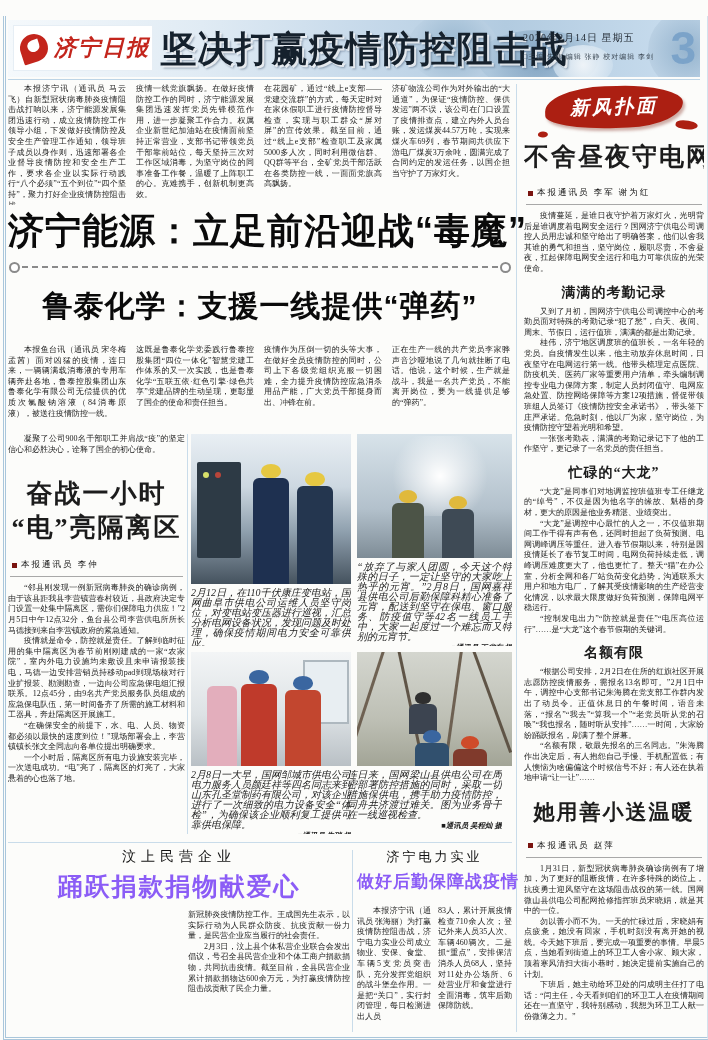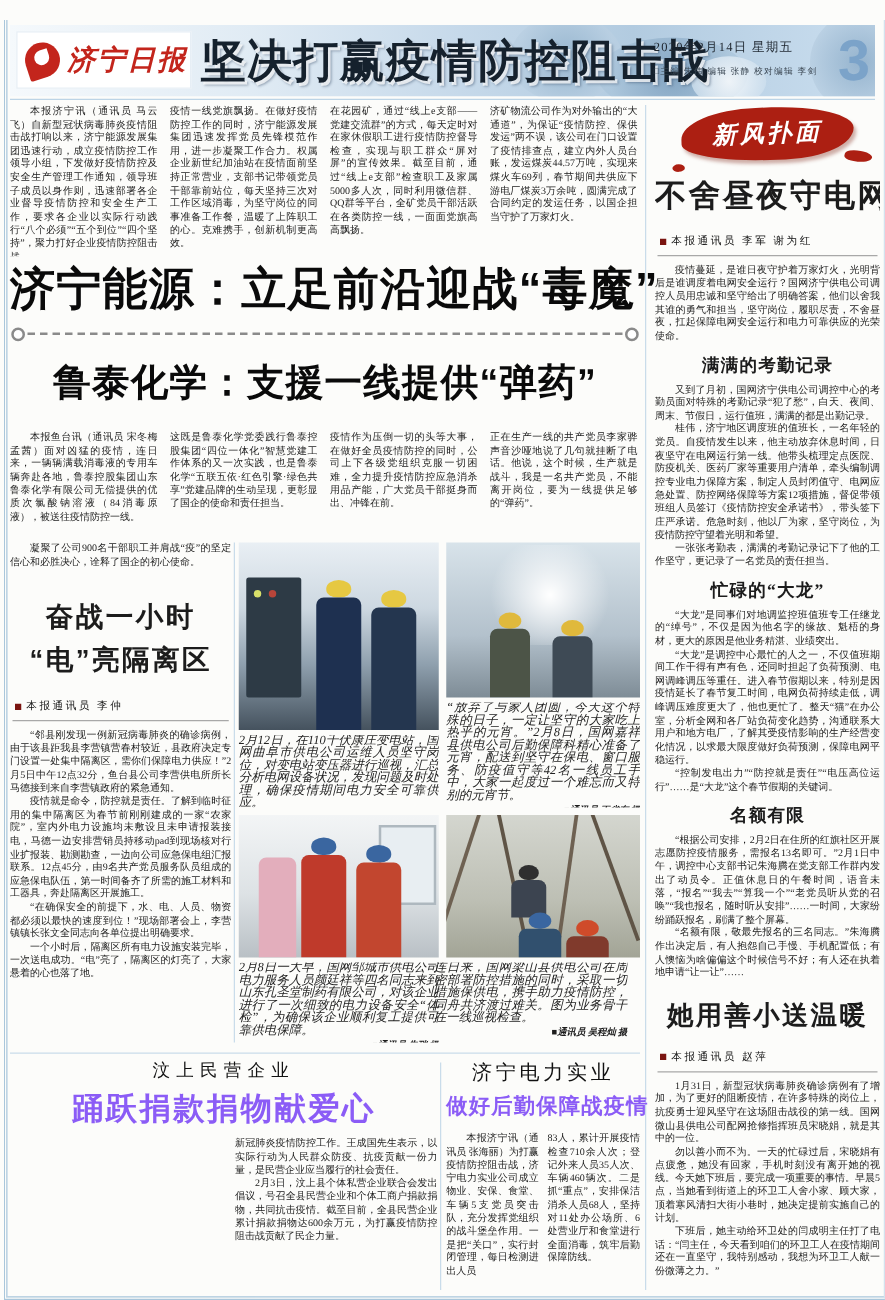--- a/index.html
+++ b/index.html
@@ -40,41 +40,41 @@
   .h-big{position:absolute;left:8px;width:504px;text-align:center;font-family:"Liberation Sans",sans-serif;
          font-weight:900;color:#0a0a0a;letter-spacing:1px;white-space:nowrap;}
   .h1{top:207px;font-size:36px;}
   .h2{top:286px;font-size:30px;}
   .dash{position:absolute;left:22px;top:266px;width:476px;border-top:2px dashed #8a8a8a;}
   .dash:before,.dash:after{content:"";position:absolute;top:-6px;width:7px;height:7px;border:2px solid #8a8a8a;border-radius:50%;background:#fff;}
   .dash:before{left:-13px;}
   .dash:after{right:-13px;}
   
   .la{position:absolute;left:8px;top:434px;width:177px;height:404px;overflow:hidden;}
-  .la-title{text-align:center;font-family:Liberation Sans, sans-serif;font-weight:900;font-size:22px;
+  .la-title{text-align:center;font-family:Liberation Serif, serif;font-weight:900;font-size:26px;
             line-height:34px;letter-spacing:2px;margin-top:22px;white-space:nowrap;}
   .byline{display:flex;align-items:center;gap:4px;font-size:8.5px;letter-spacing:2px;color:#111;
           border-bottom:1px solid #a8a8a8;padding:8px 2px 5px;margin:6px 2px 6px;}
   .sq{width:5px;height:5px;background:#7a1410;flex:0 0 auto;}
   .la .col-flow p{margin:0;font-size:8px;line-height:10.6px;text-align:justify;text-indent:2em;}
   
   .ph{position:absolute;overflow:hidden;background:#9fb0bd;}
   .cap{position:absolute;overflow:hidden;}
   .cap .ct{font-size:10px;line-height:10px;text-align:justify;font-style:italic;color:#222;margin:0;}
   .cap .cr{font-size:7.5px;font-weight:bold;text-align:right;margin:1px 0 0;font-style:italic;}
   .fig{position:absolute;}
   .helmet{position:absolute;border-radius:50% 50% 45% 45%;}
   .bodyfig{position:absolute;border-radius:6px 6px 0 0;}
   
   .kicker{text-align:center;font-family:"Liberation Sans",sans-serif;font-size:14px;letter-spacing:5px;color:#111;margin:0;}
   .btitle{text-align:center;font-family:"Liberation Sans",sans-serif;font-weight:900;color:#8b5cf6;margin:4px 0 0;white-space:nowrap;}
   .bl{position:absolute;left:8px;top:848px;width:342px;height:186px;}
   .bl .btitle{font-size:25px;letter-spacing:2px;}
   .br{position:absolute;left:357px;top:848px;width:155px;height:186px;}
-  .br .kicker{font-size:16px;letter-spacing:3px;}
+  .br .kicker{font-size:13px;letter-spacing:3px;}
   .br .btitle{font-size:17px;letter-spacing:1px;}
   
   .rail{position:absolute;left:524px;top:84px;width:180px;height:948px;overflow:hidden;}
   .badge{width:138px;height:42px;margin:2px auto 12px;background:#ac1f12;color:#fff;position:relative;
          display:flex;align-items:center;justify-content:center;
          font-family:"Liberation Sans",sans-serif;font-weight:bold;font-style:italic;font-size:19px;letter-spacing:3px;
          border-radius:48% 52% 44% 56% / 62% 48% 62% 38%;transform:rotate(-2deg);
          box-shadow:2px 3px 3px rgba(120,25,12,.35);}
   .badge:after{content:"";position:absolute;right:-14px;bottom:-4px;width:22px;height:9px;background:#ac1f12;
                border-radius:60% 40% 70% 30%;transform:rotate(14deg);}

